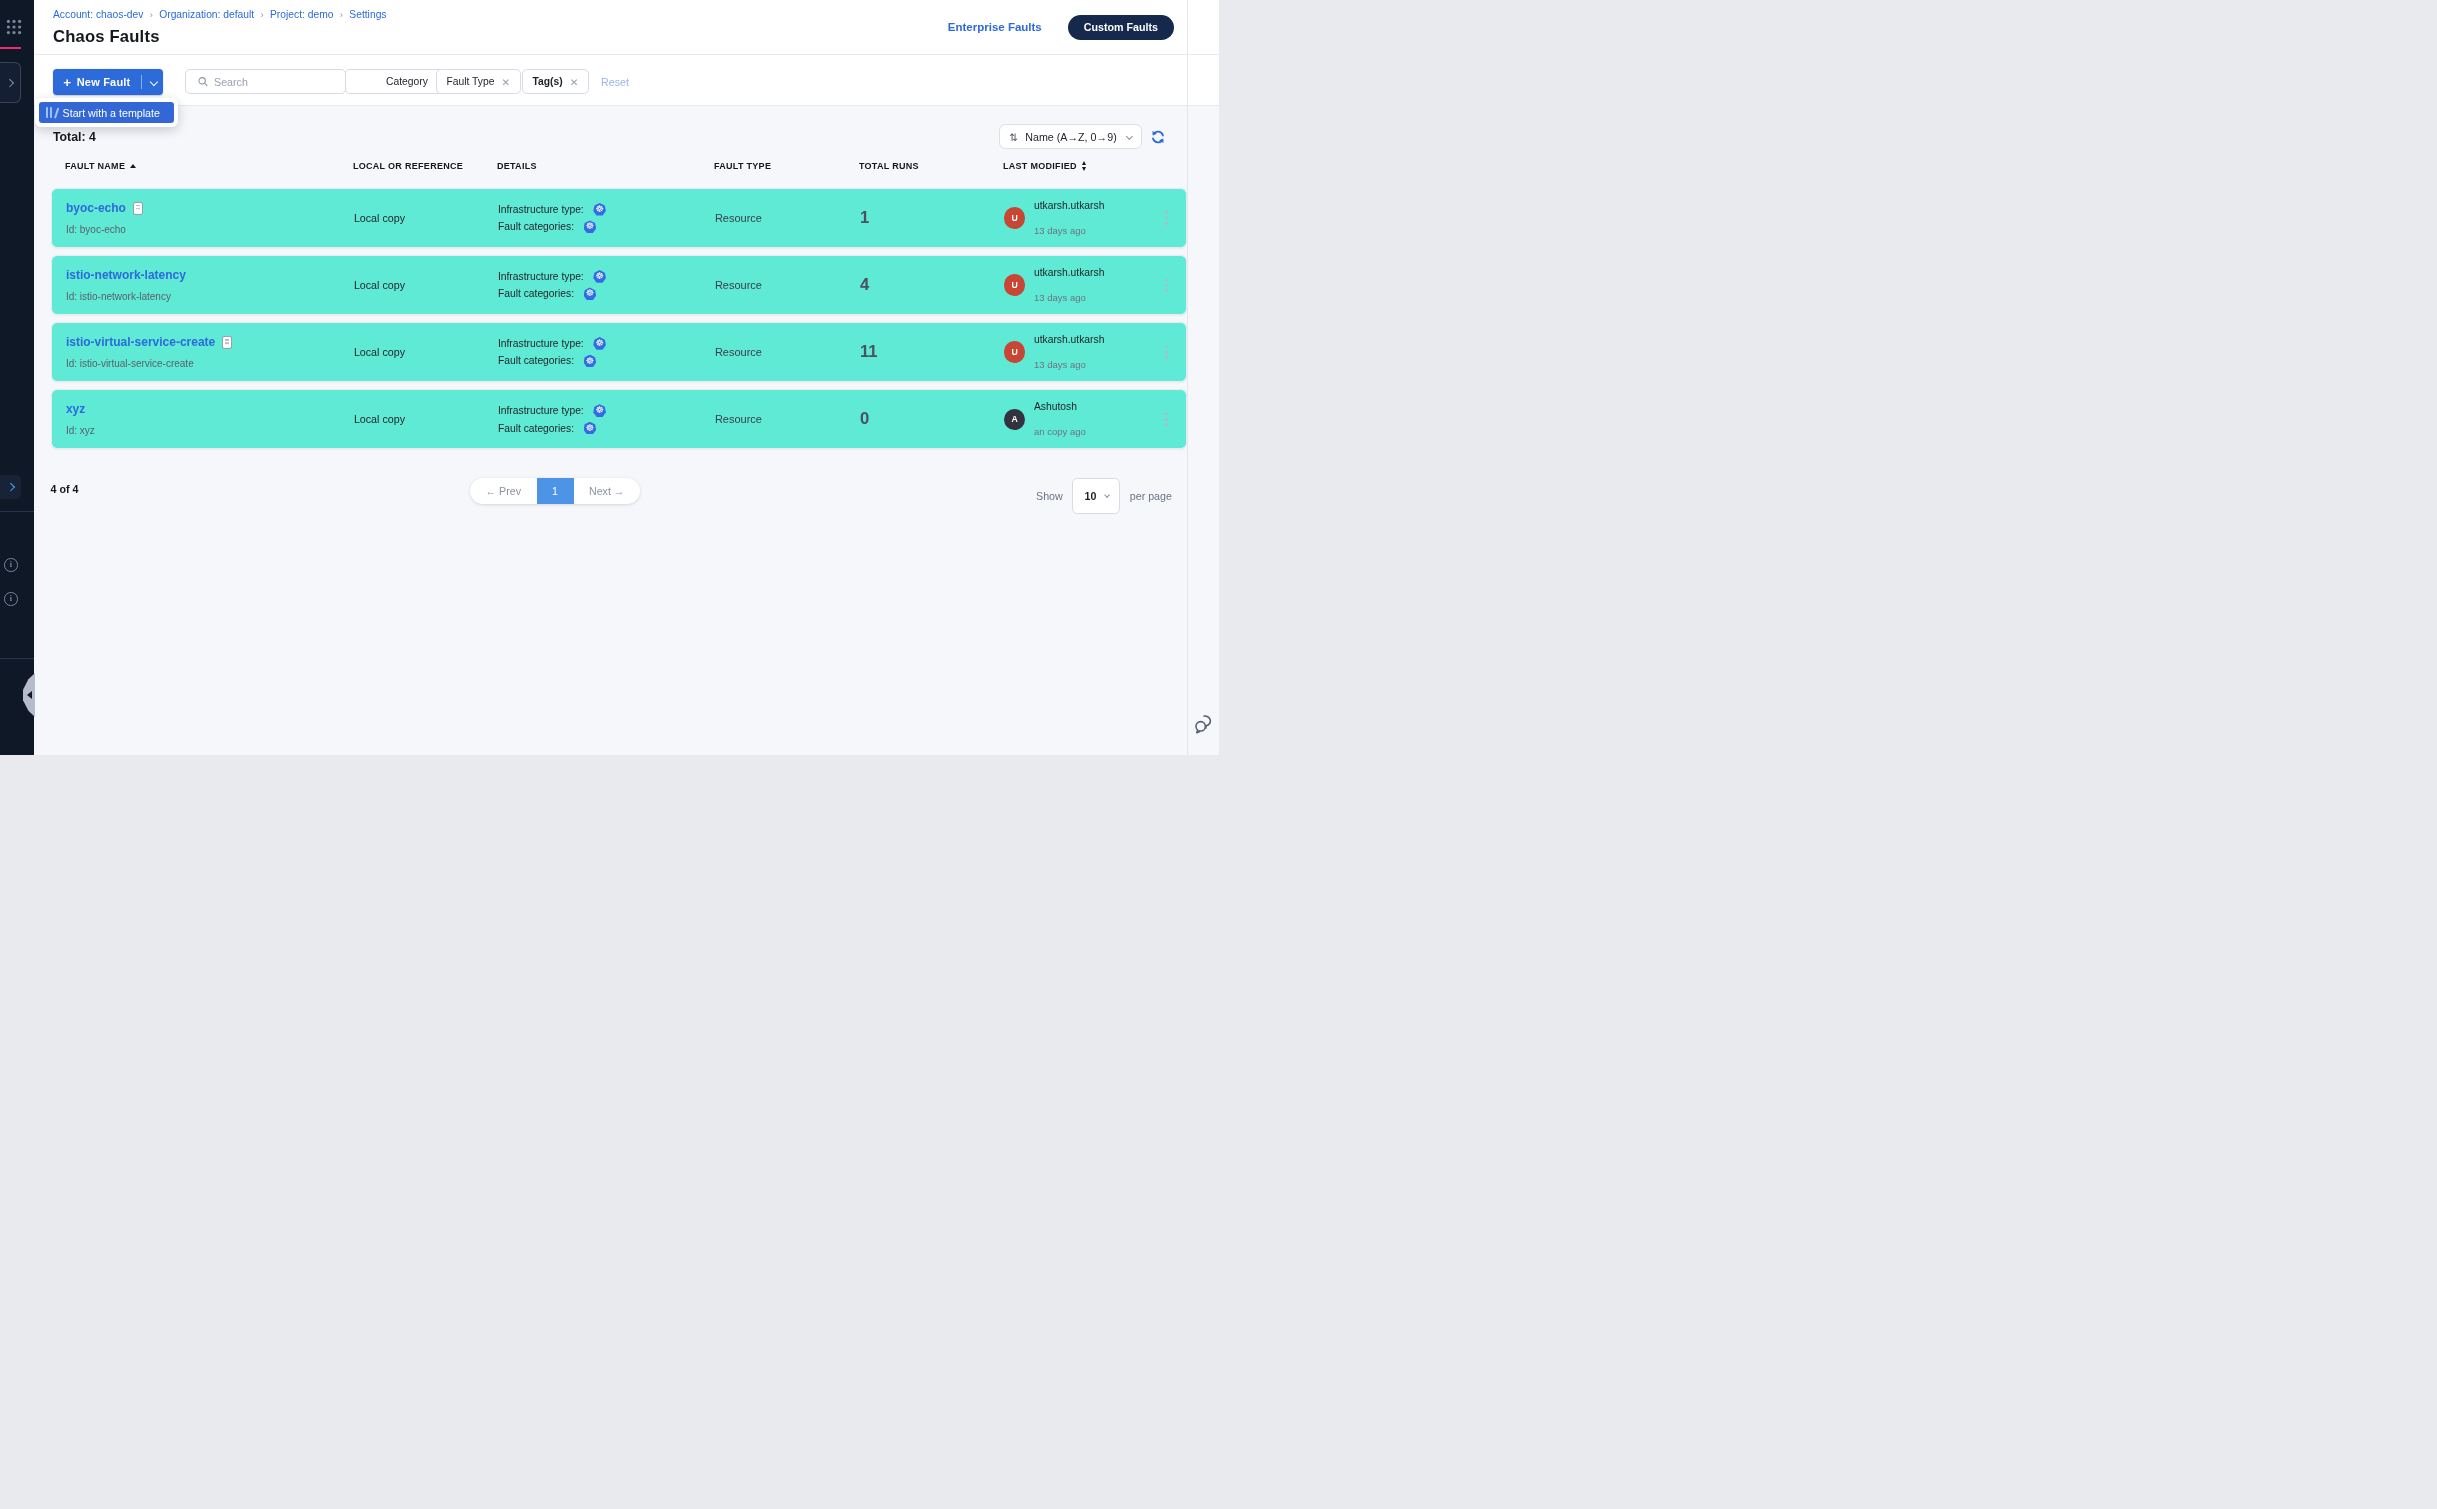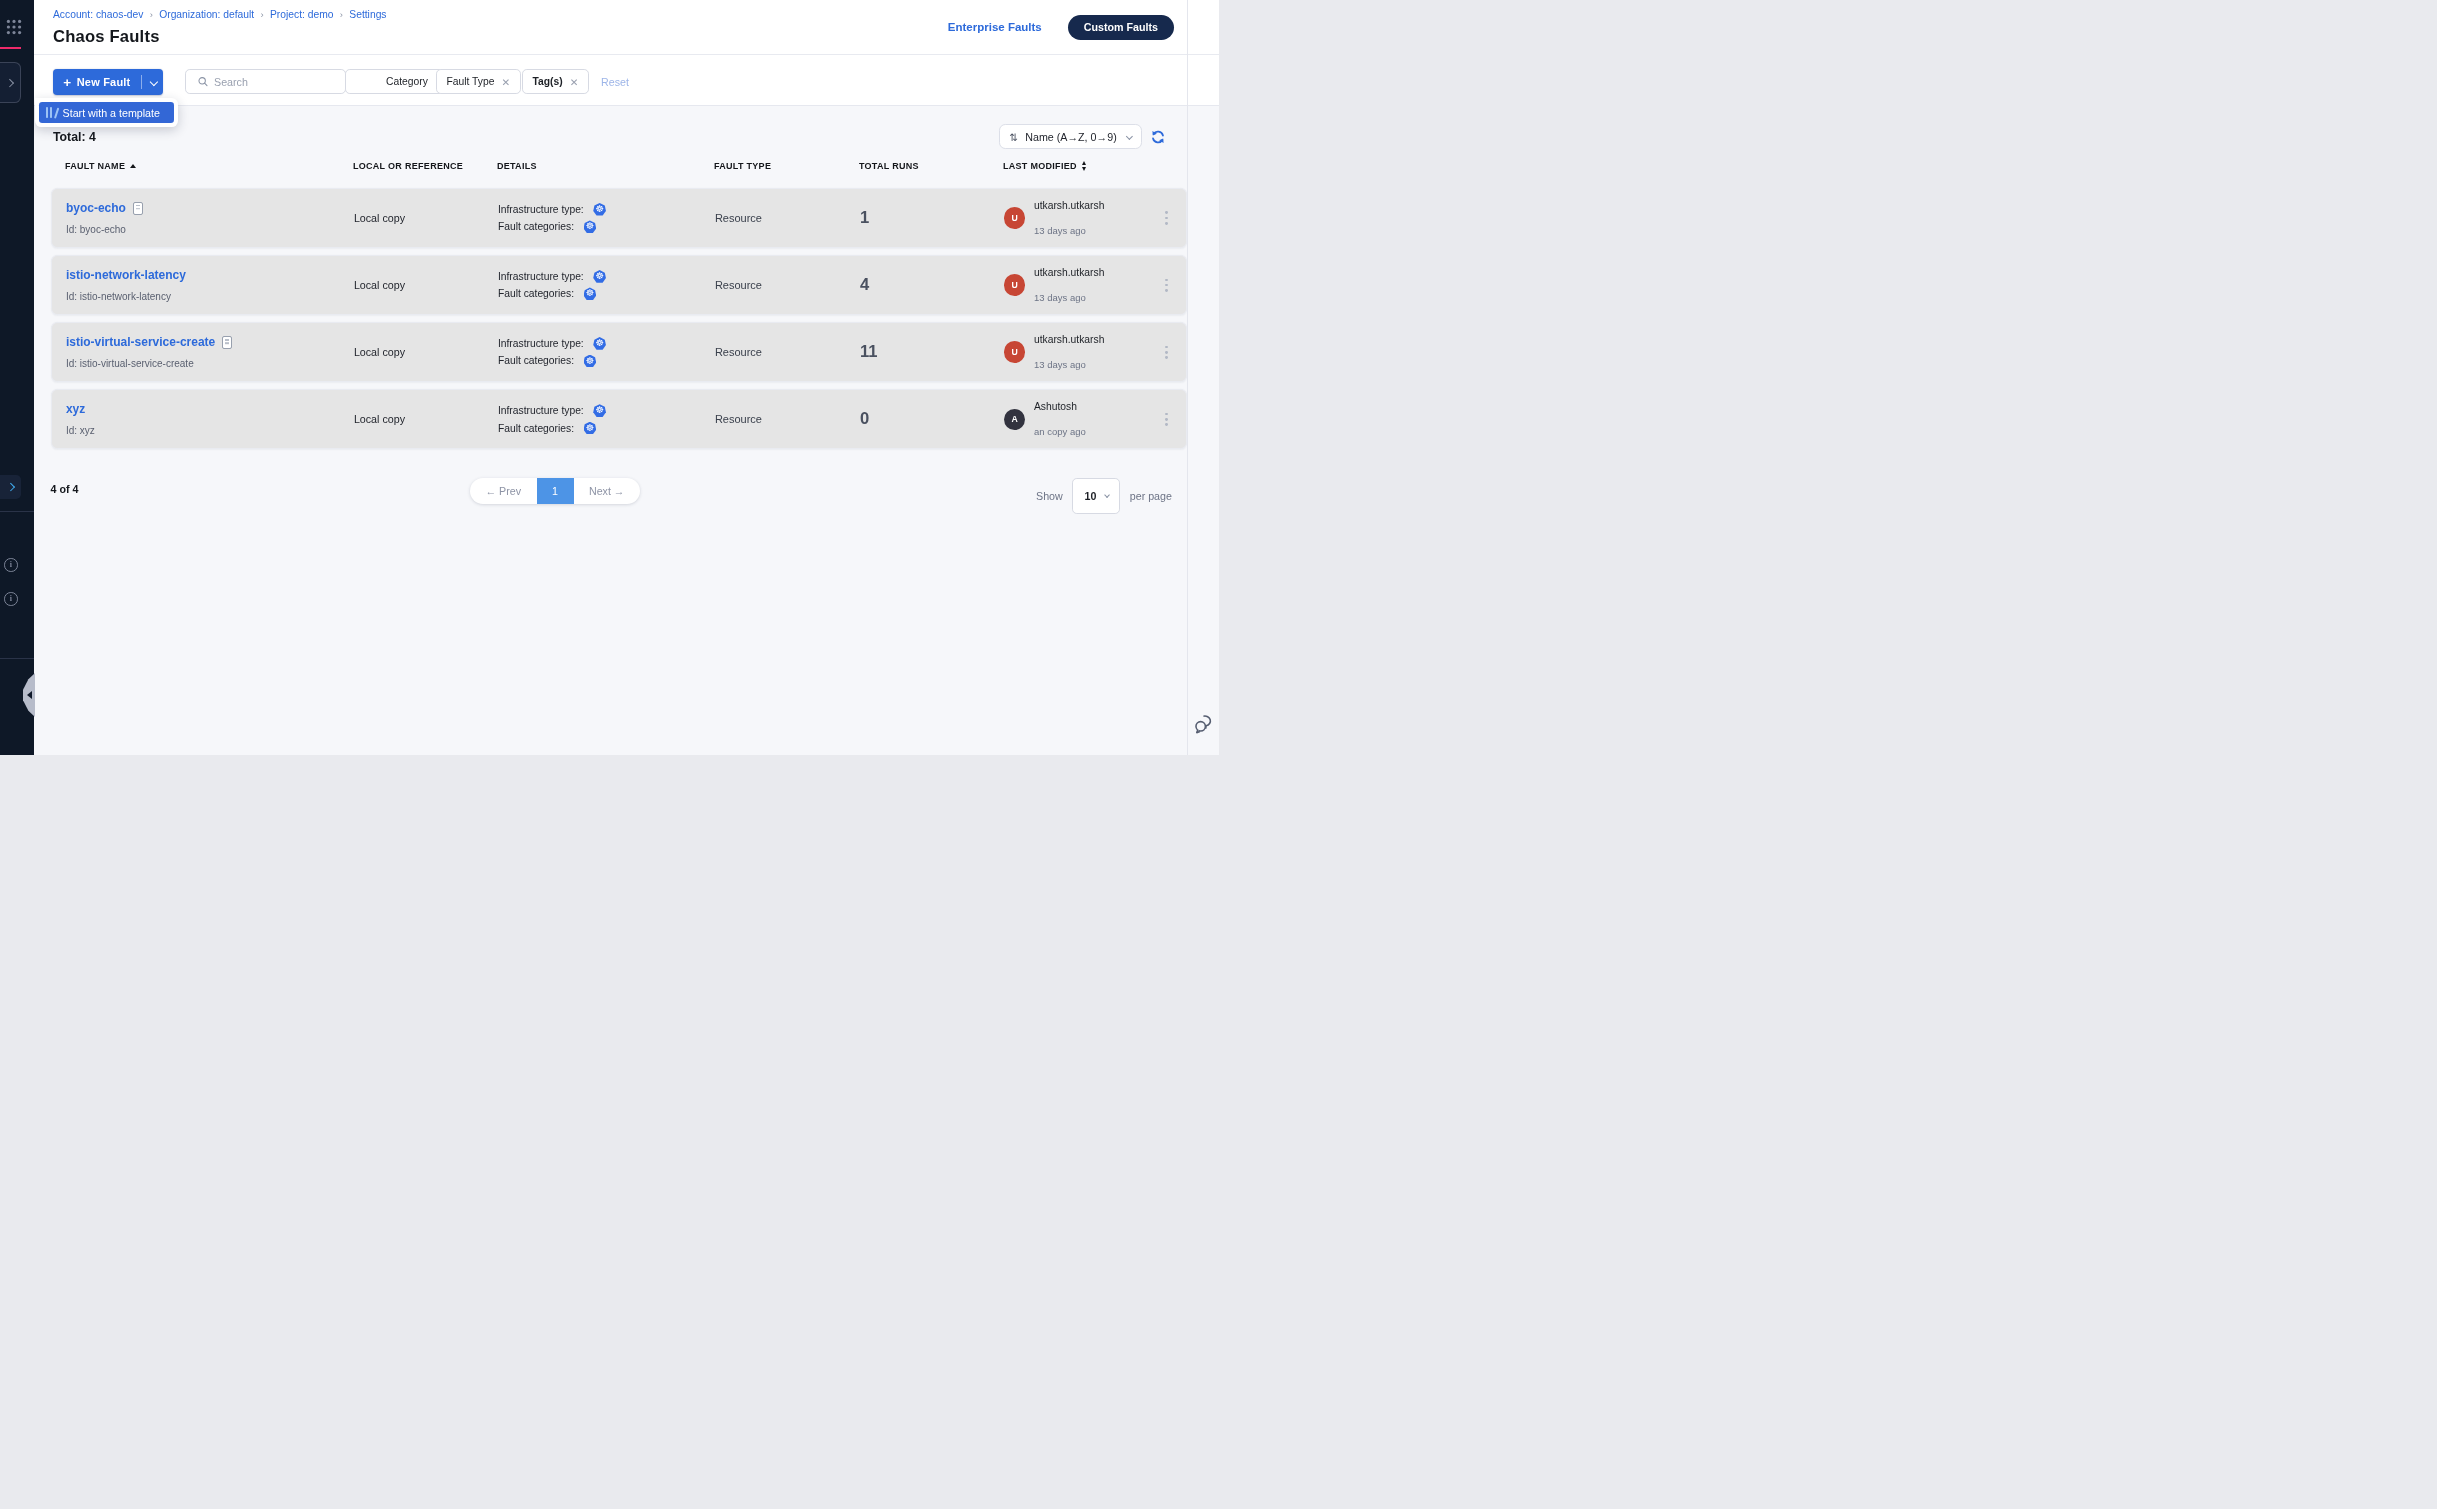--- a/index.html
+++ b/index.html
@@ -63,21 +63,21 @@
 
   .thead { position:absolute; left:16.6px; top:161px; width:1136px; padding-left:14.3px; display:grid; grid-template-columns:288px 144px 217px 145px 144px 143px 40px; }
   .th { font-size:9px; font-weight:bold; color:#14161a; letter-spacing:0.3px; display:flex; align-items:center; gap:4.8px; }
   .tri-up { width:0; height:0; border-left:3.2px solid transparent; border-right:3.2px solid transparent; border-bottom:4.8px solid #14161a; }
   .sort-both { display:flex; flex-direction:column; gap:1.6px; }
   .sort-both b { width:0; height:0; border-left:2.8px solid transparent; border-right:2.8px solid transparent; display:block; }
   .sort-both b.up { border-bottom:4px solid #14161a; }
   .sort-both b.dn { border-top:4px solid #14161a; }
 
   .rows { position:absolute; left:16.6px; top:188px; width:1136px; display:flex; flex-direction:column; gap:7.1px; }
-  .card { height:60px; background:#e5e5e5; border:0.8px solid #e9ebf1; border-radius:6.3px; box-shadow:0 0.8px 1.6px rgba(40,50,80,.05); padding-left:14.3px; display:grid; grid-template-columns:288px 144px 217px 145px 144px 143px 40px; align-items:center; cursor:pointer; }
+  .card { height:60px; background:#5eead4; border:0.8px solid #e9ebf1; border-radius:6.3px; box-shadow:0 0.8px 1.6px rgba(40,50,80,.05); padding-left:14.3px; display:grid; grid-template-columns:288px 144px 217px 145px 144px 143px 40px; align-items:center; cursor:pointer; }
   .namecell .fname-row { display:flex; align-items:center; gap:7.1px; }
   .fname { font-size:12px; font-weight:bold; color:#2d6ada; text-decoration:none; cursor:pointer; }
   .doc-ic { width:9.5px; height:12.7px; border:1.2px solid #98a0ae; border-radius:2px; background:linear-gradient(#fff 0 0) padding-box; position:relative; }
   .doc-ic::before { content:""; position:absolute; left:1.6px; right:1.6px; top:2.4px; height:1.2px; background:#b9bfc9; box-shadow:0 3.2px 0 #b9bfc9; }
   .fid { font-size:10px; color:#5a6070; margin-top:8.7px; }
   .localcell { font-size:10.7px; color:#23262e; }
   .detailcell { display:flex; flex-direction:column; gap:4.8px; }
   .dline { display:flex; align-items:center; gap:9.5px; font-size:10.3px; color:#23262e; }
   .k8s { width:12.7px; height:12.7px; background:#326ce5; clip-path:polygon(50% 0%,91% 21%,100% 63%,74% 100%,26% 100%,0% 63%,9% 21%); color:#fff; font-size:9.5px; line-height:12.7px; text-align:center; }
   .typecell { font-size:11px; color:#3a404c; }

